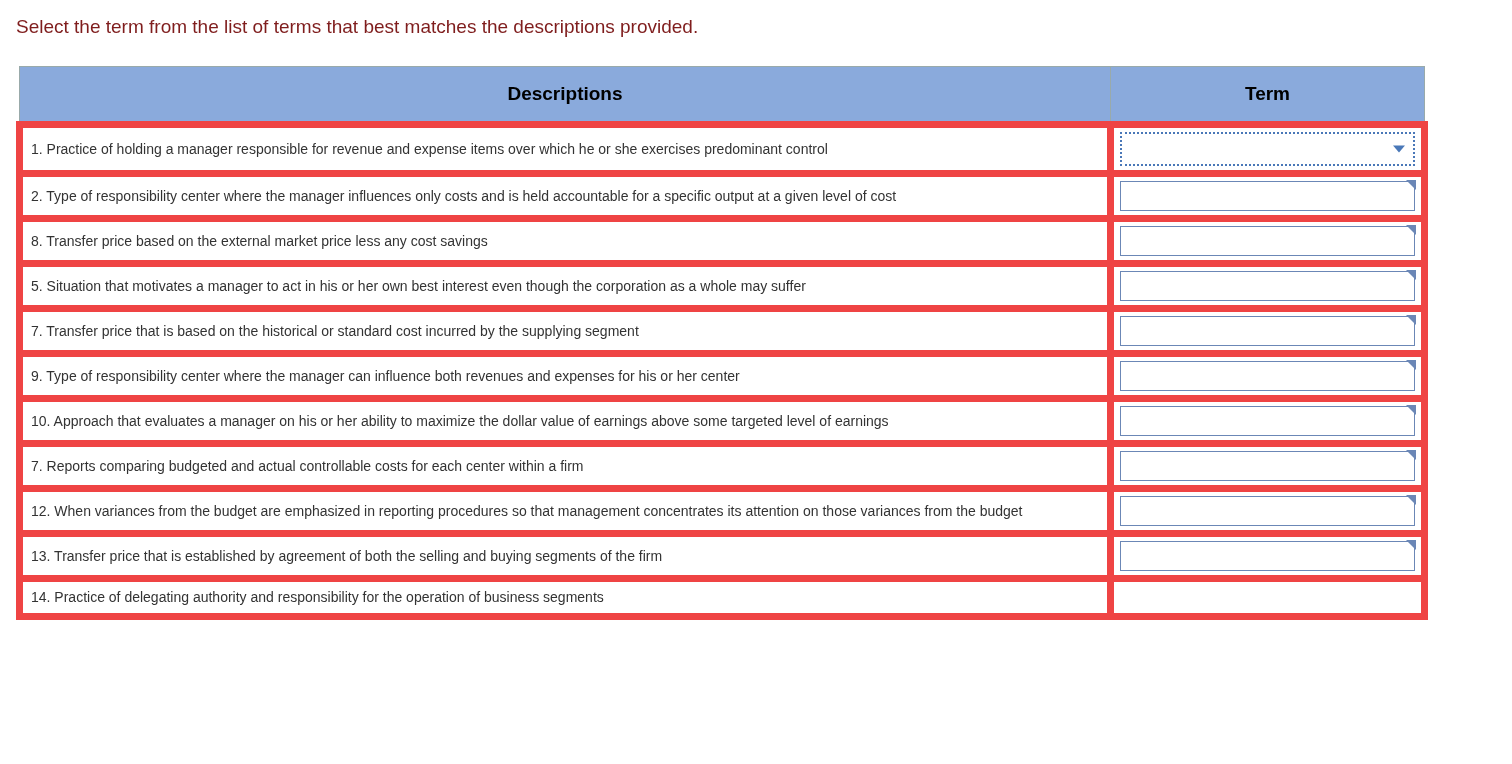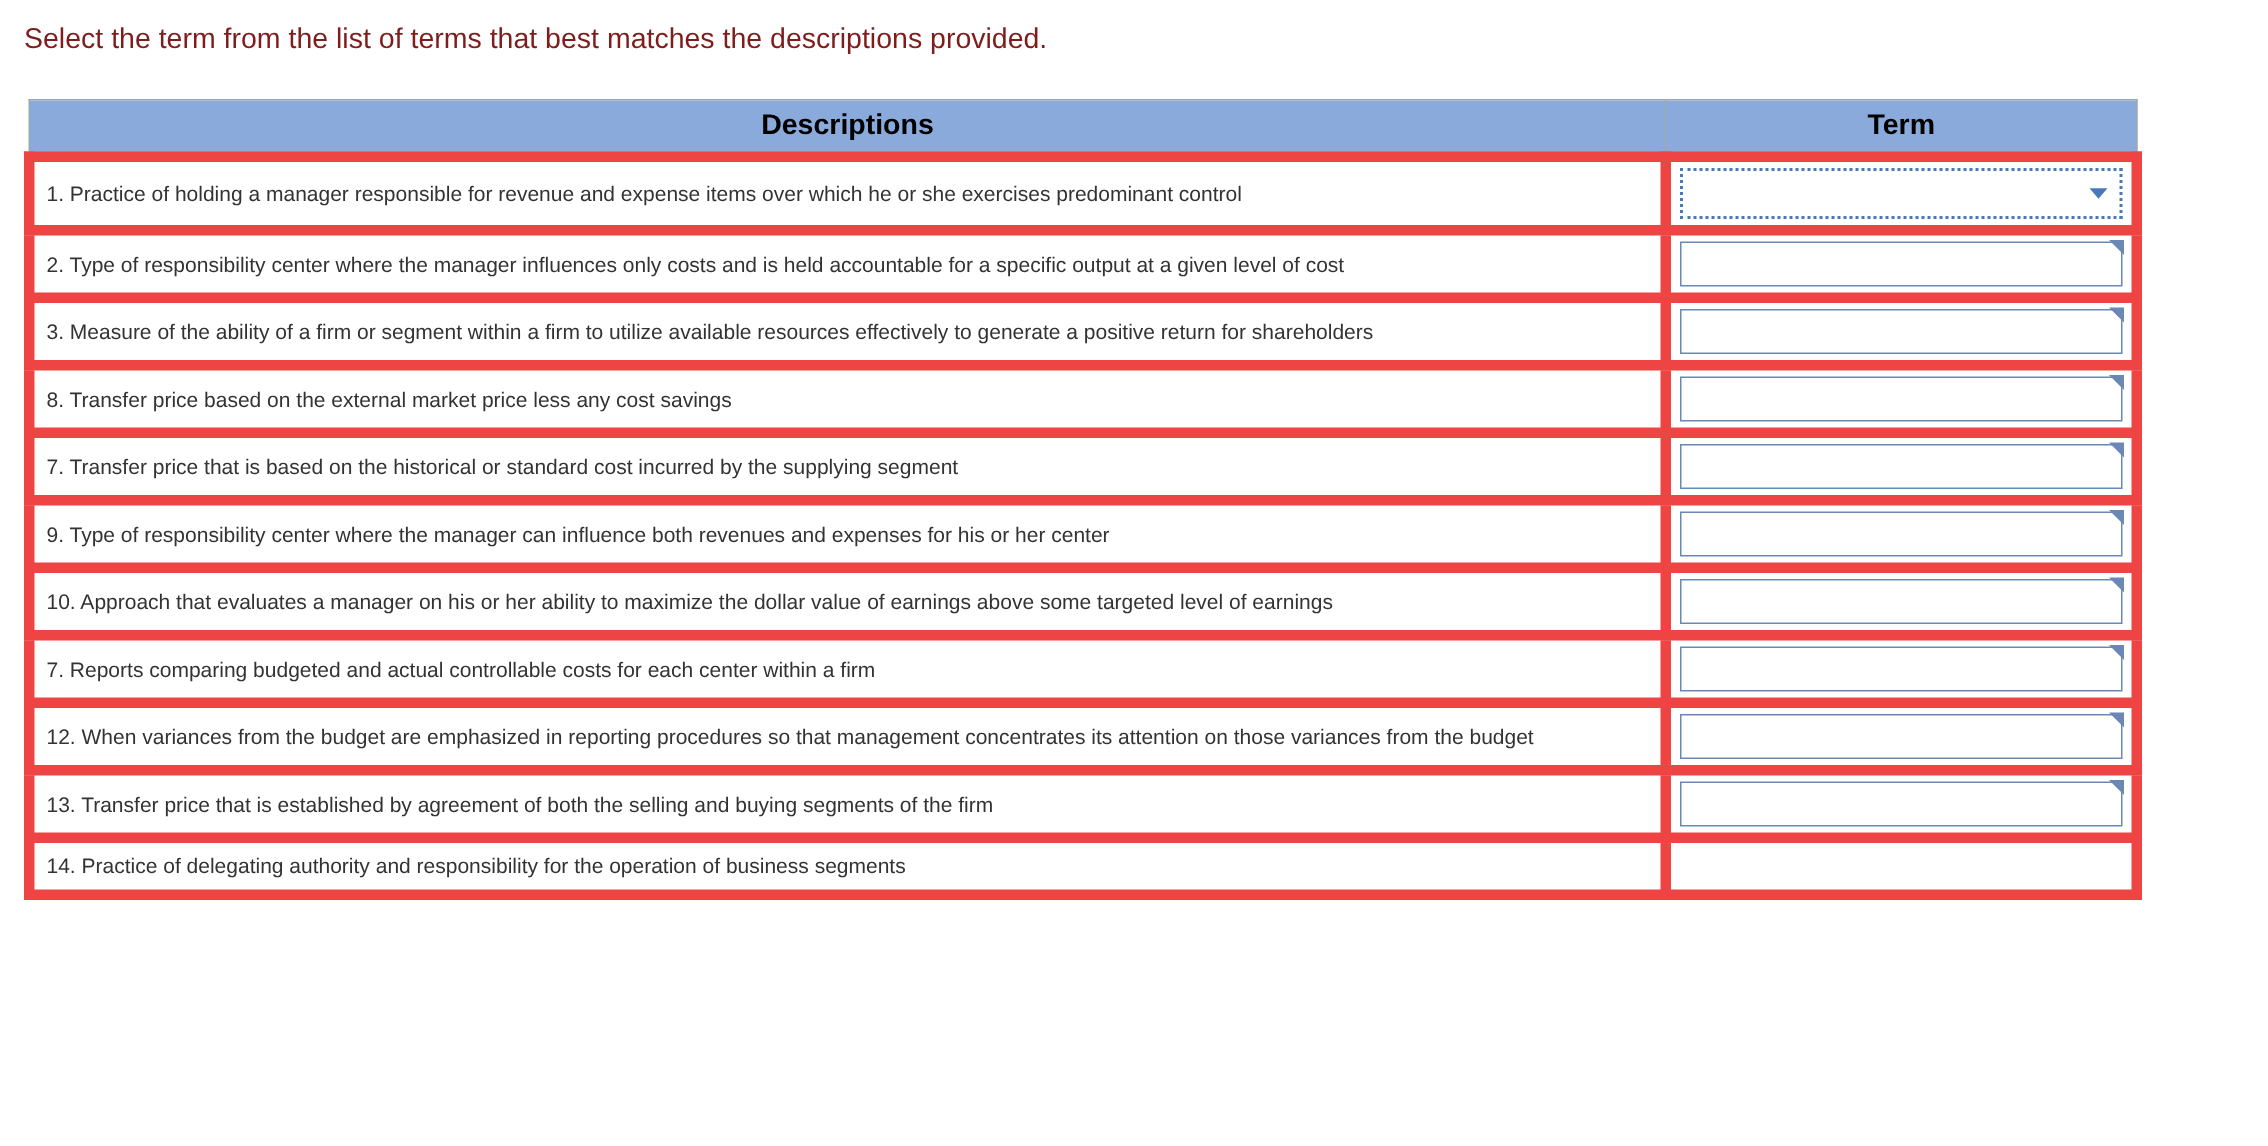--- a/index.html
+++ b/index.html
@@ -21,21 +21,21 @@
     }
     table {
       border-collapse: collapse;
       width: 1412px;
     }
     th {
       background: #8aaadc;
       color: #000;
       font-weight: bold;
       text-align: center;
-      padding: 6px 8px;
+      padding: 16px 8px;
       border: 1px solid #9aa;
       font-size: 19px;
     }
     th.desc-header {
       width: 1084px;
     }
     th.term-header {
       width: 312px;
     }
     td {
@@ -106,27 +106,27 @@
           </div>
         </td>
       </tr>
       <tr>
         <td>2. Type of responsibility center where the manager influences only costs and is held accountable for a specific output at a given level of cost</td>
         <td class="term-cell">
           <div class="term-select standard"></div>
         </td>
       </tr>
       <tr>
-        <td>3. Measure of the ability of a firm or segment within a firm to utilize available resources effectively to generate a positive return for shareholders</td>
+        <td>8. Transfer price based on the external market price less any cost savings</td>
         <td class="term-cell">
           <div class="term-select standard"></div>
         </td>
       </tr>
       <tr>
-        <td>8. Transfer price based on the external market price less any cost savings</td>
+        <td>5. Situation that motivates a manager to act in his or her own best interest even though the corporation as a whole may suffer</td>
         <td class="term-cell">
           <div class="term-select standard"></div>
         </td>
       </tr>
       <tr>
         <td>7. Transfer price that is based on the historical or standard cost incurred by the supplying segment</td>
         <td class="term-cell">
           <div class="term-select standard"></div>
         </td>
       </tr>

